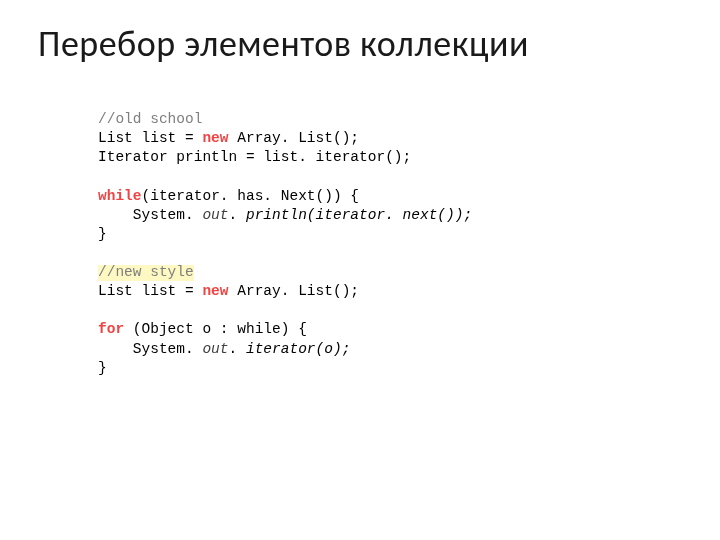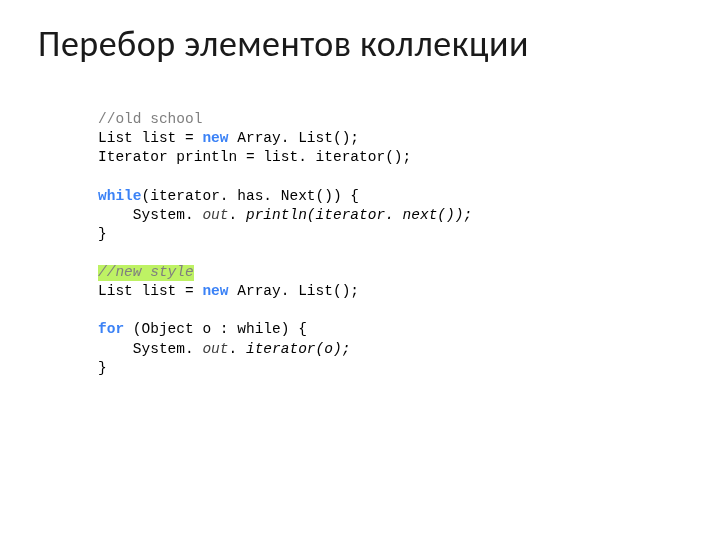--- a/index.html
+++ b/index.html
@@ -23,28 +23,27 @@
   .code-block {
     font-family: "Courier New", Courier, monospace;
     font-size: 14.5px;
     line-height: 1.32;
     margin-left: 98px;
     margin-top: 44px;
     white-space: pre;
     color: #000;
   }
   .comment { color: #7f7f7f; }
-  .keyword { color: #3b82f6; font-weight: bold; }
+  .keyword { color: #ef4444; font-weight: bold; }
   .static-member { color: #404040; font-style: italic; }
   .method-call { font-style: italic; }
   .highlight {
-    background: #bef264;
+    background: #fef9c3;
     display: inline-block;
     line-height: 1.1;
-    font-style: italic;
   }
 </style>
 </head>
 <body>
 
 <div class="title">Перебор элементов коллекции</div>
 
 <div class="code-block"><span class="comment">//old school</span>
 <span>List list = </span><span class="keyword">new </span><span>Array. List();</span>
 <span>Iterator println = list. iterator();</span>

